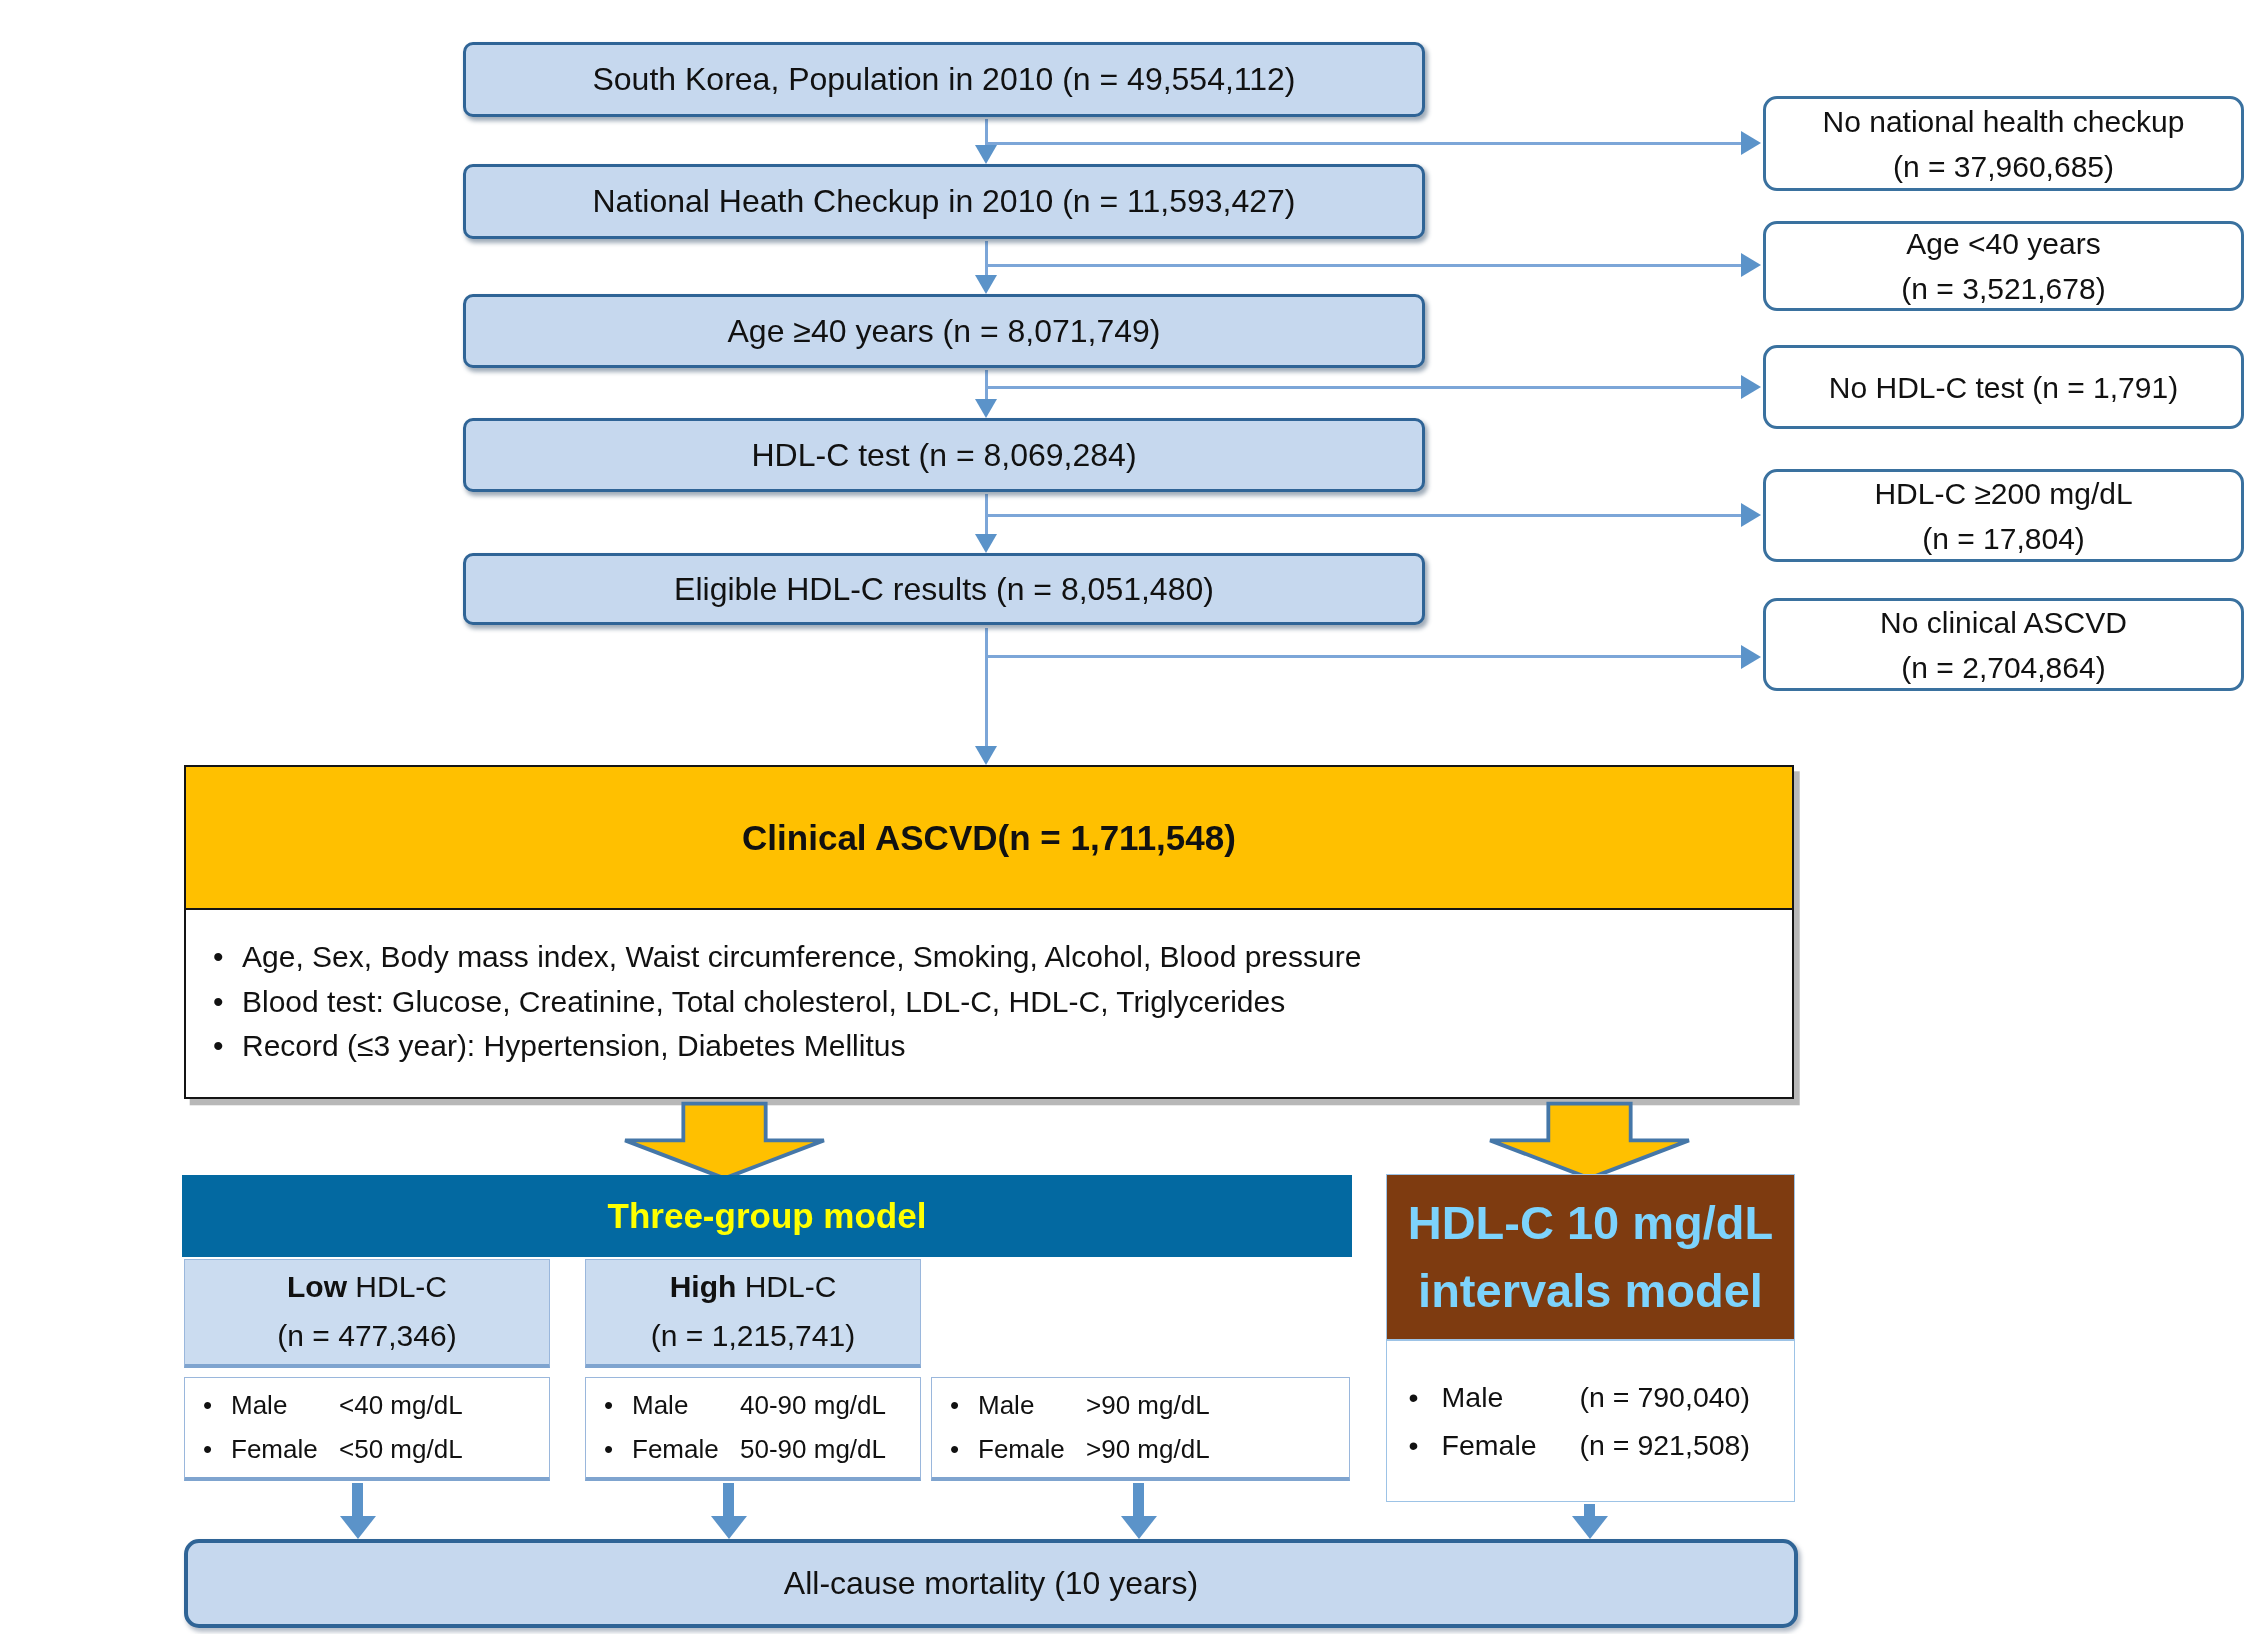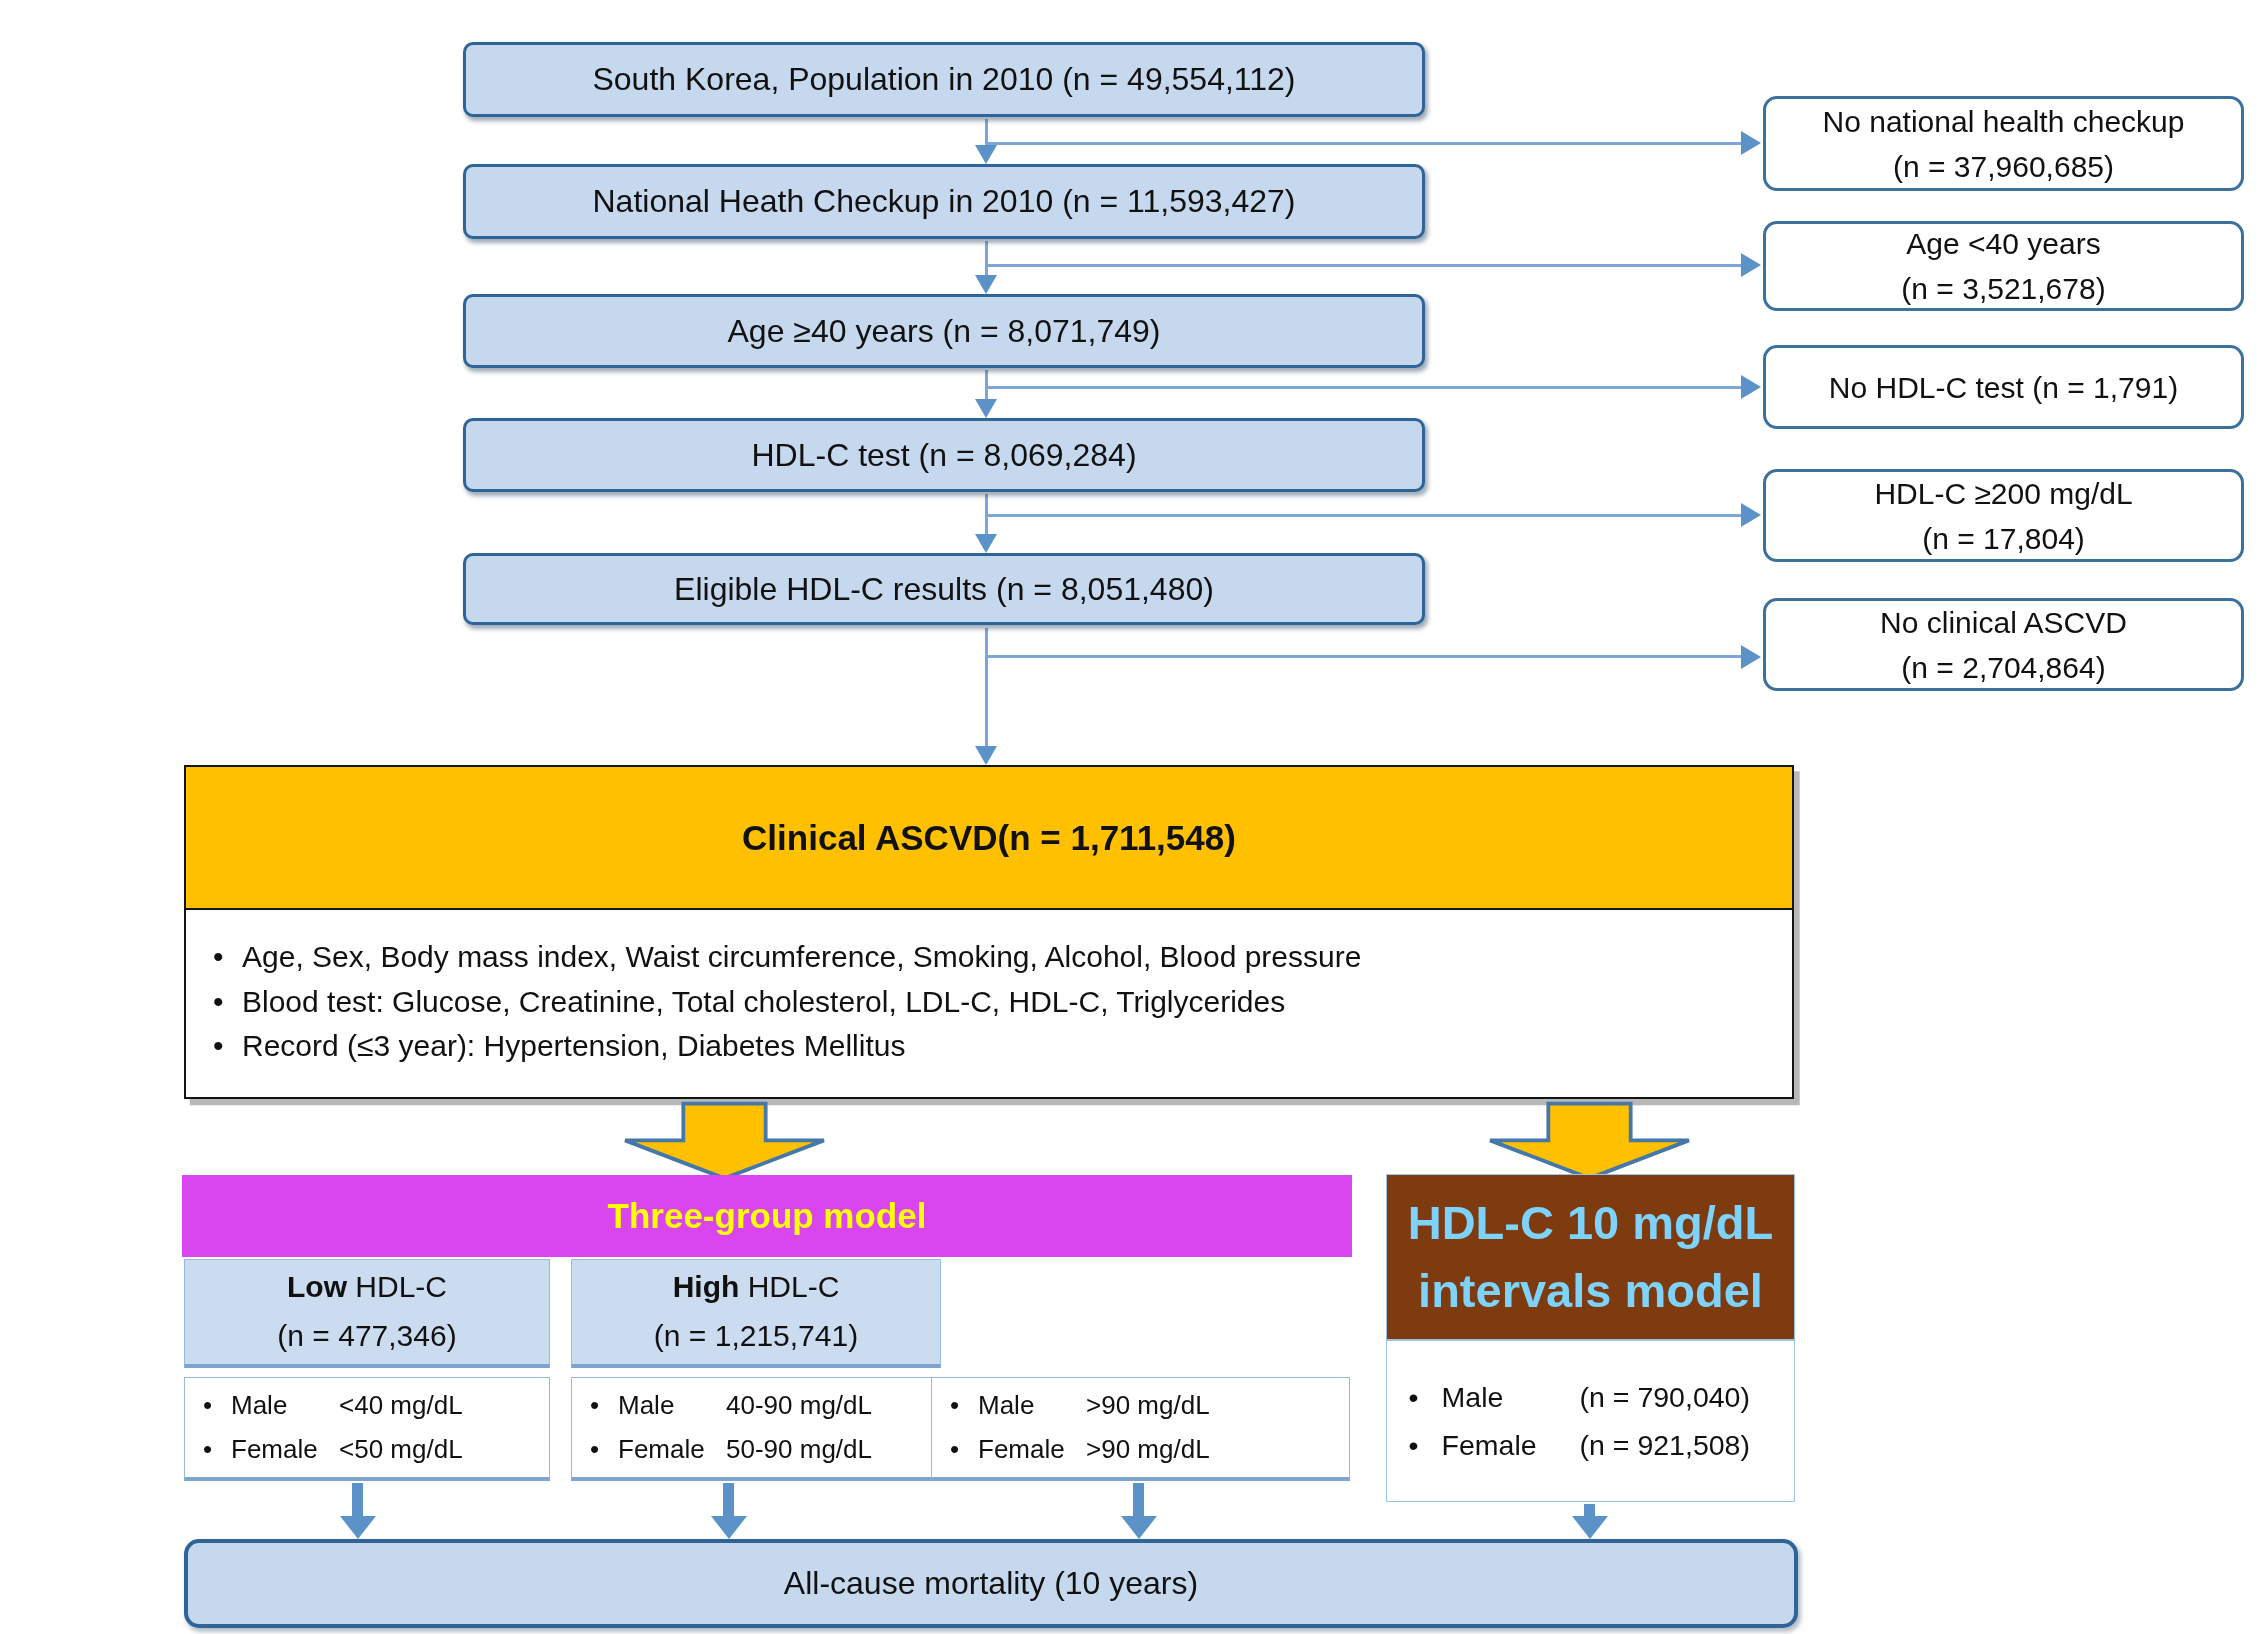--- a/index.html
+++ b/index.html
@@ -43,31 +43,31 @@
   .ascvd-body{padding:19px 27px 23px;font-size:30px}
   .ascvd-row{display:flex;margin:10.8px 0}
   .bul{flex:none}
   .ascvd-row .bul{width:29px}
 
   
   .block-arrow{position:absolute;width:209px;height:80px}
   .ba1{left:620px;top:1101px}.ba2{left:1485px;top:1101px}
 
   
-  .tg-header{position:absolute;left:182px;top:1175px;width:1170px;height:82px;background:#d946ef;
+  .tg-header{position:absolute;left:182px;top:1175px;width:1170px;height:82px;background:#0369a1;
              display:flex;align-items:center;justify-content:center;font-size:35px;font-weight:bold;
              color:#FFFF00}
   .cell-top{position:absolute;top:1259px;height:109px;background:#CBDCF0;border:1.9px solid #9AB7DC;
             border-bottom:4.4px solid #7FA4CF;display:flex;flex-direction:column;align-items:center;
             justify-content:center;text-align:center;font-size:30px;line-height:1.62}
   .cell-body{position:absolute;top:1377px;height:104px;background:#fff;border:1.9px solid #9AB7DC;
              border-bottom:4.4px solid #7FA4CF;display:flex;flex-direction:column;justify-content:center;
              padding-left:18px;font-size:26px;row-gap:12.7px}
   .ct1,.cb1{left:184px;width:366px}
-  .ct2,.cb2{left:571px;width:370px}
+  .ct2,.cb2{left:585px;width:336px}
   .ct3,.cb3{left:931px;width:419px}
   .cell-row{display:flex}
   .cell-row .bul{width:28px}
   .cell-row .lab{flex:none;width:108px}
   .nb{font-weight:bold}
   .nr{white-space:pre-wrap}
 
   
   .iv-header{position:absolute;left:1386px;top:1174px;width:409px;height:166px;background:#7E3B10;
              border:1.9px solid #9DC3E6;display:flex;flex-direction:column;align-items:center;

